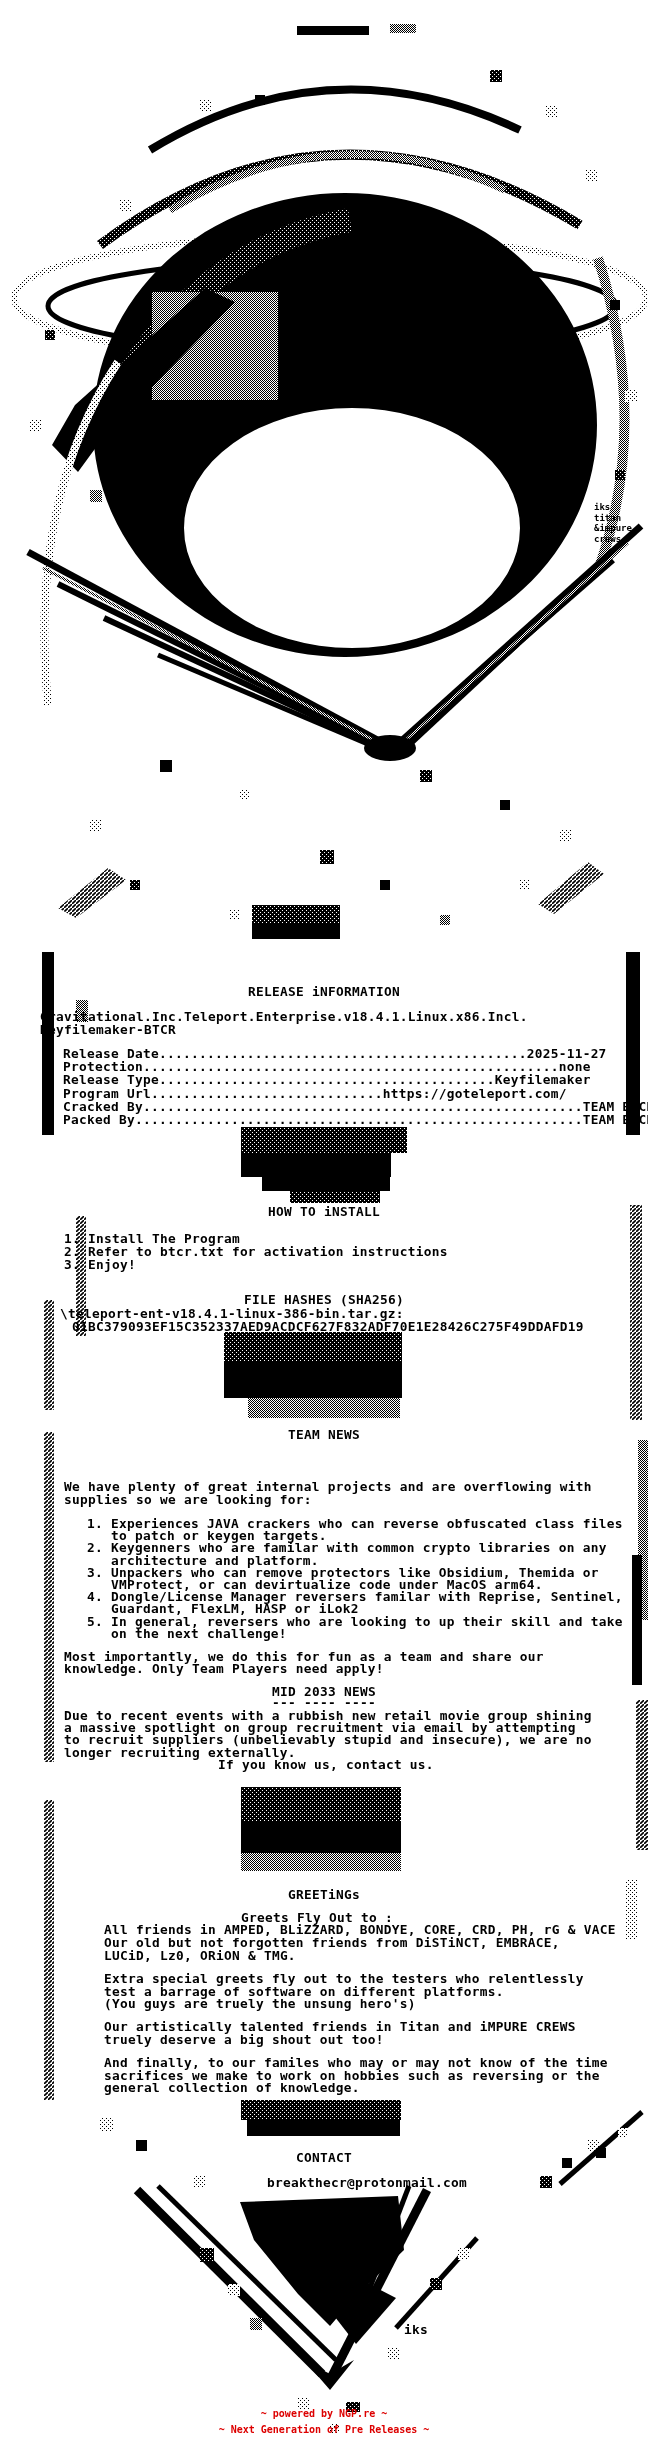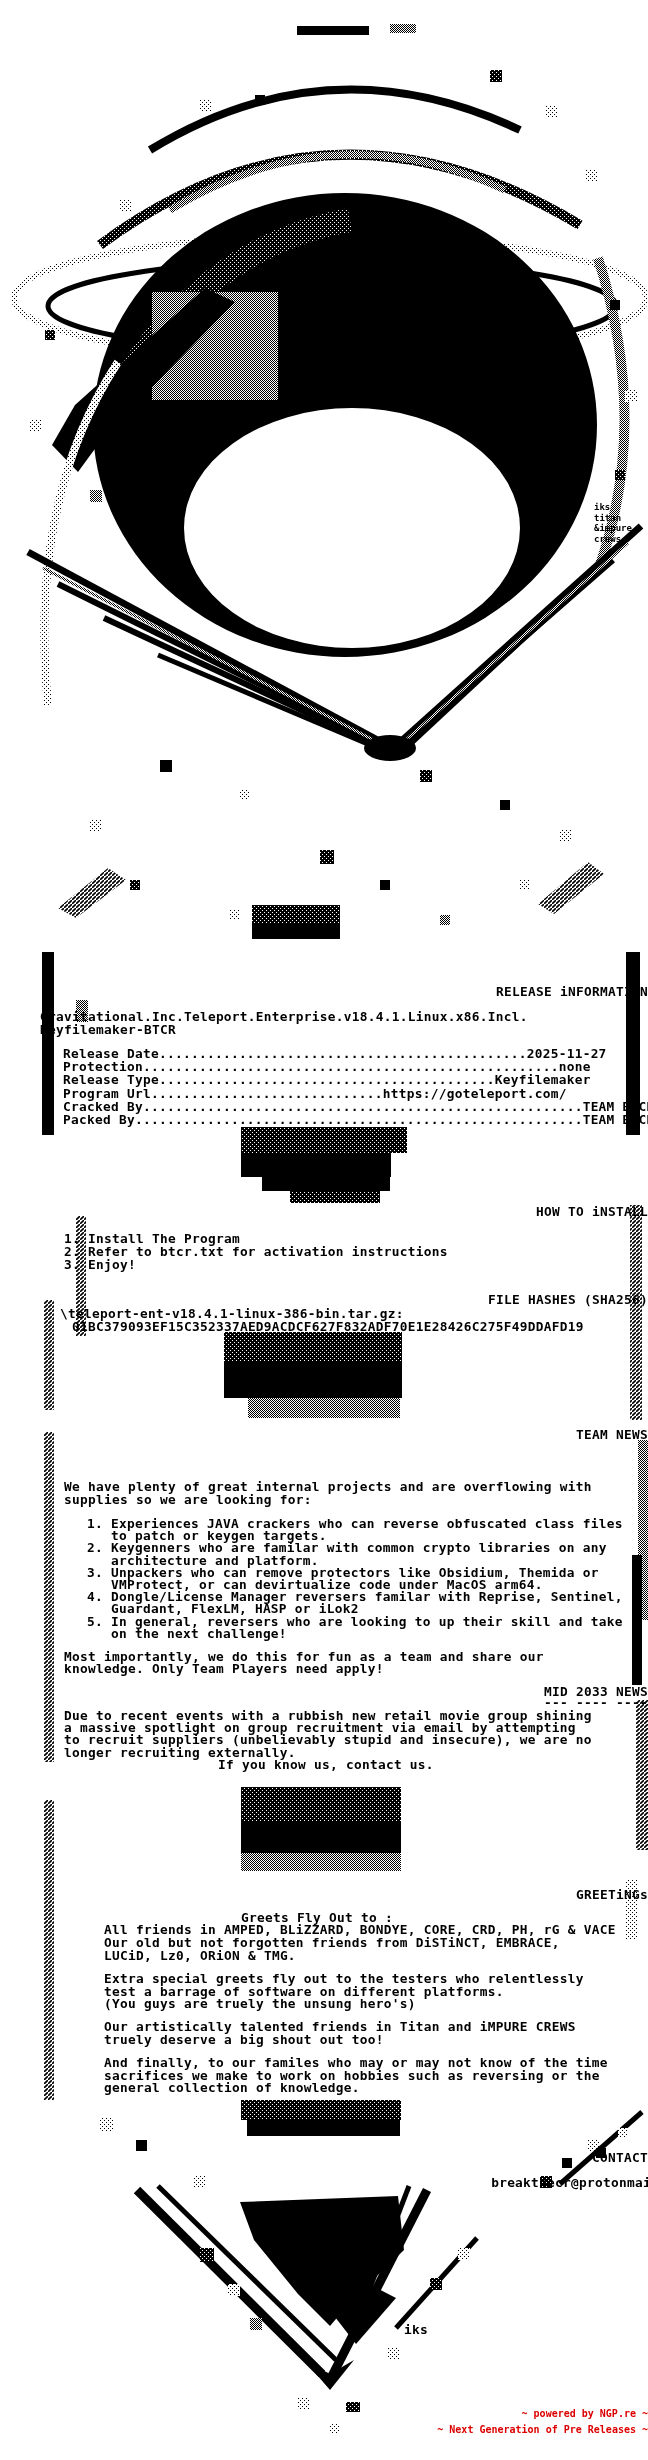--- a/index.html
+++ b/index.html
@@ -1,20 +1,20 @@
 <!DOCTYPE html>
 <html><head>
 <meta charset="utf-8">
 <style>
   html,body{margin:0;padding:0;background:#fff;}
   .page{position:relative;width:648px;height:2460px;background:#ffffff;overflow:hidden;
         font-family:"DejaVu Sans Mono",monospace;font-weight:700;color:#000;border-radius:12px;}
   .artsvg{position:absolute;left:0;top:0;width:648px;height:2460px;}
   .txt{position:absolute;white-space:pre;font-size:12.8px;letter-spacing:0.29px;line-height:12.2px;}
-  .txt.center{left:0;width:648px;text-align:right;}
+  .txt.center{left:0;width:648px;text-align:center;}
   .txt div{height:inherit;}
 </style>
 </head>
 <body>
 
 <div class="page">
   <svg class="artsvg" viewBox="0 0 648 2460" xmlns="http://www.w3.org/2000/svg">
     <defs>
       <pattern id="p-lt" width="4" height="4" patternUnits="userSpaceOnUse">
         <rect width="4" height="4" fill="#fff"></rect>

